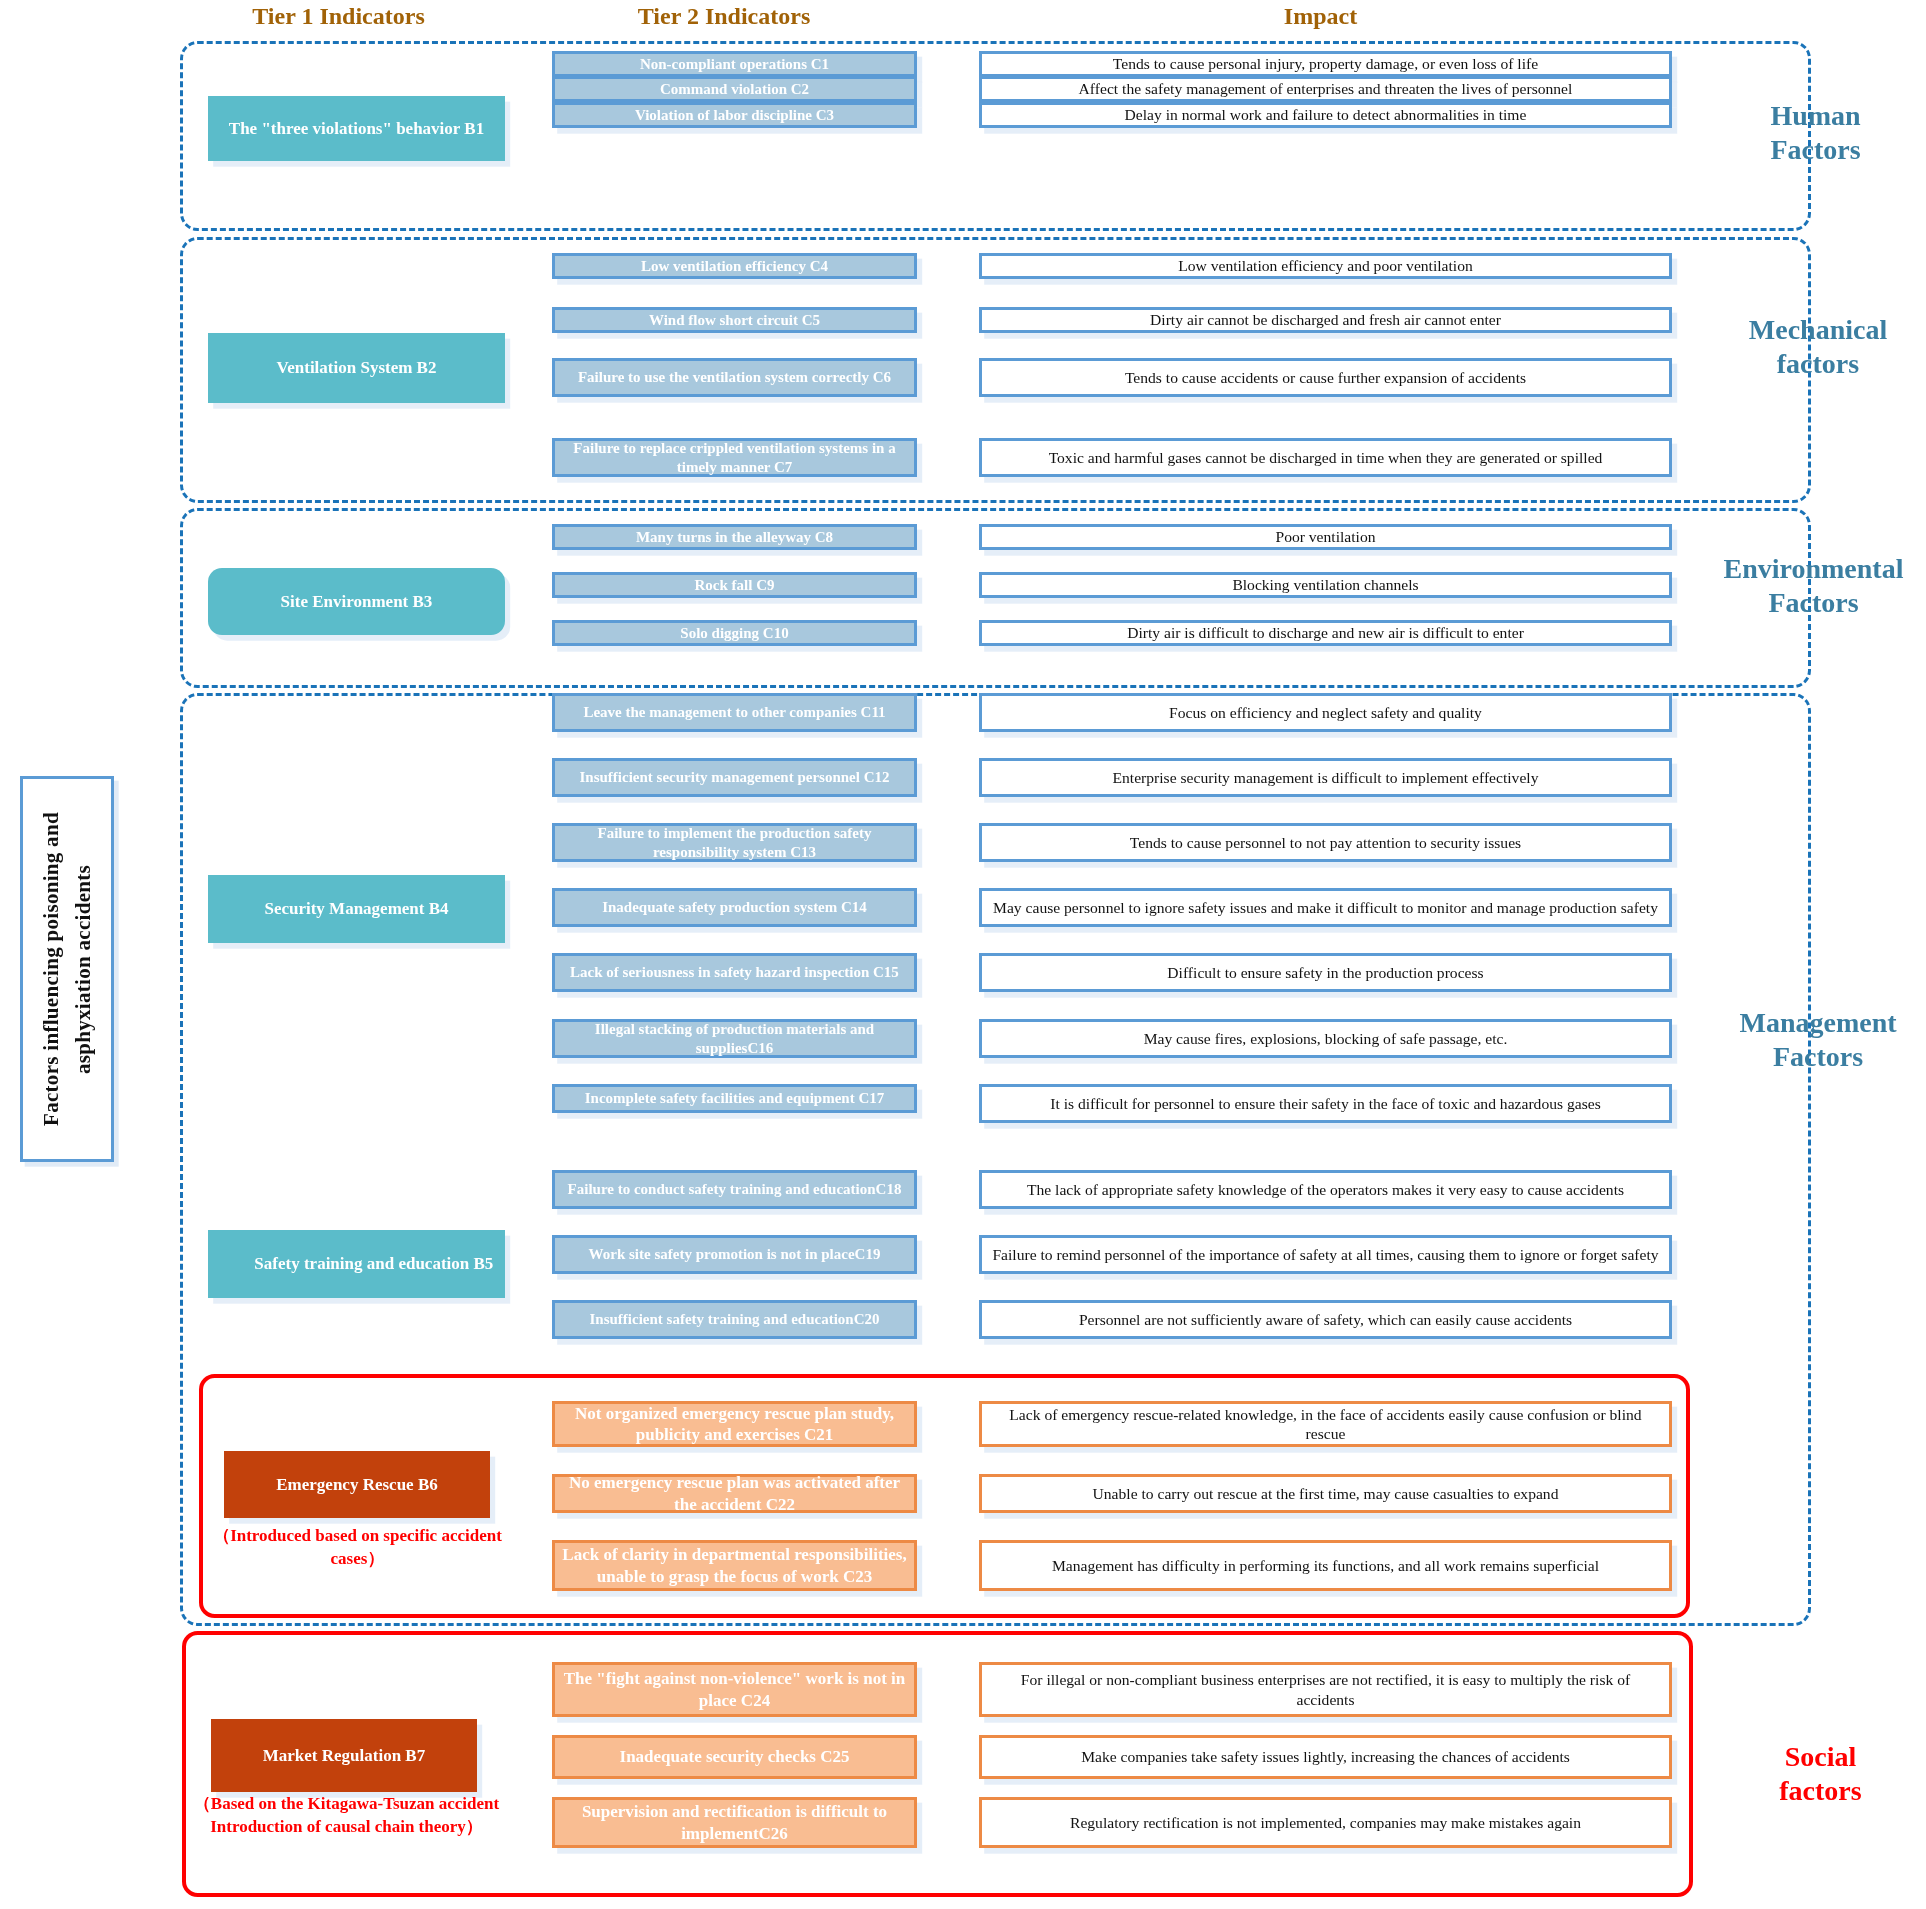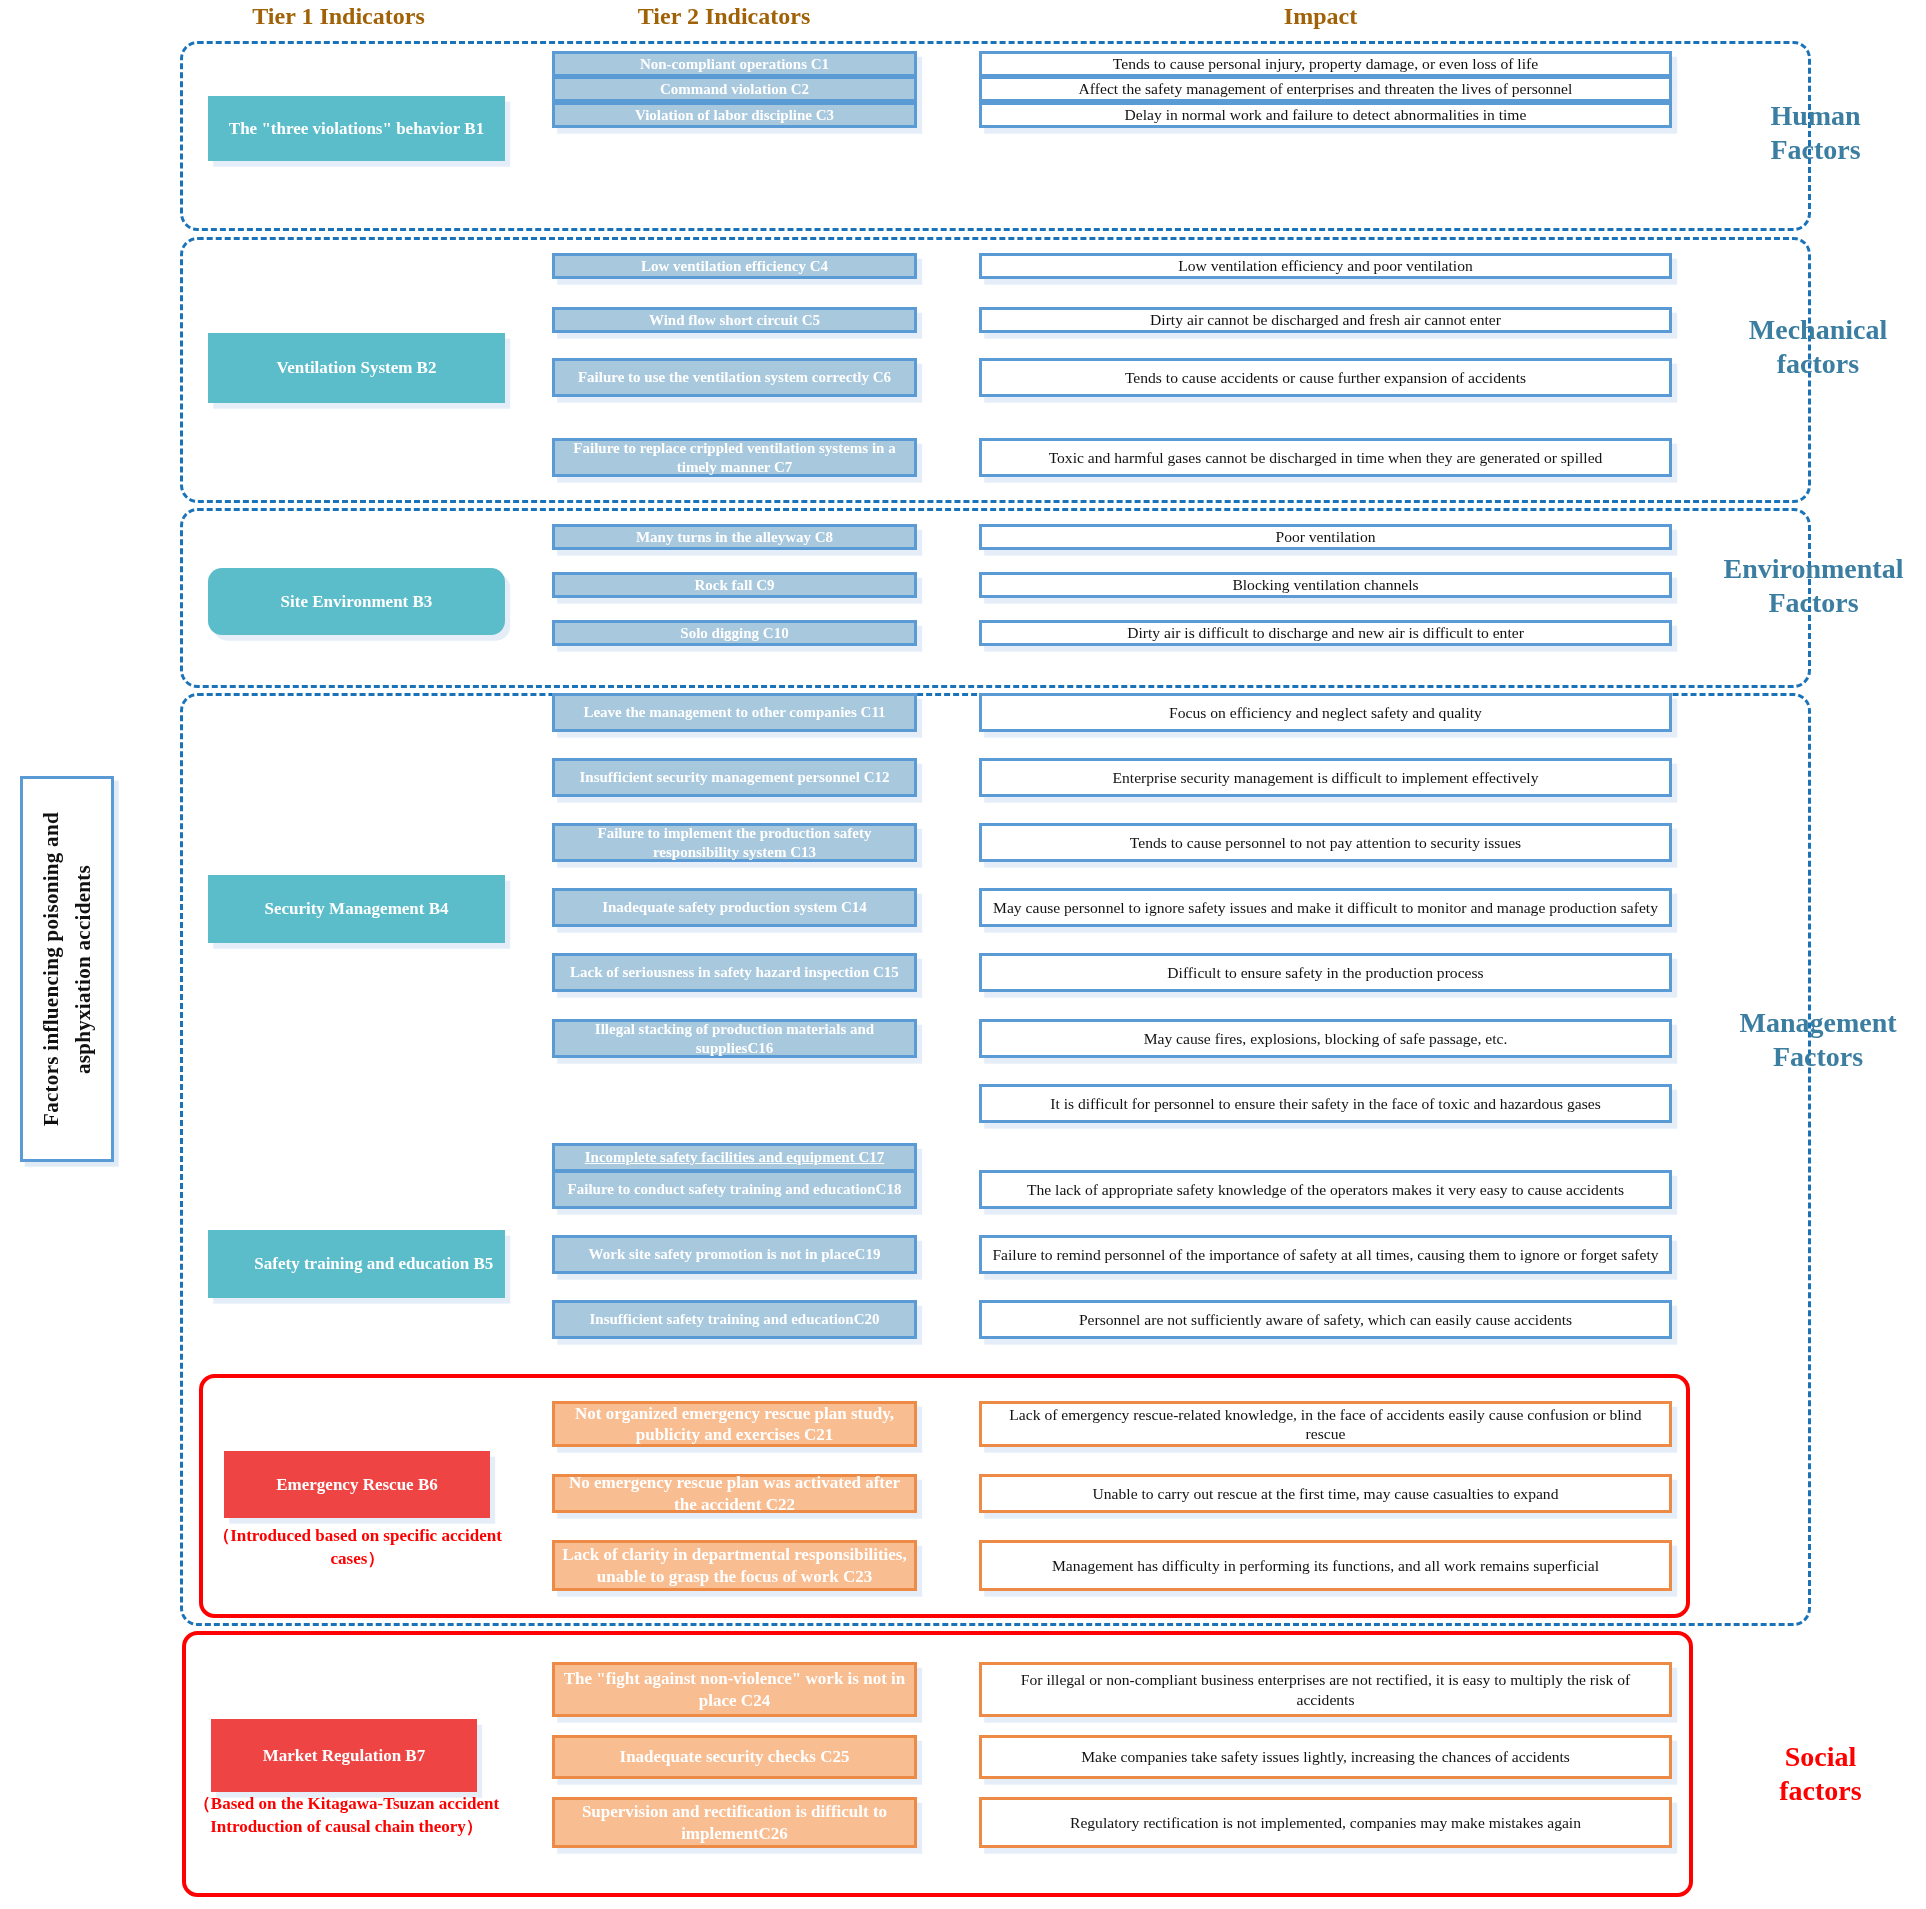--- a/index.html
+++ b/index.html
@@ -68,21 +68,21 @@
 
   
   .b-tier1 {
     background:#5bbcca; color:#ffffff;
     font-size:17px; font-weight:bold;
     padding:4.2px 7.3px;
     border:none;
   }
   
   .b-tier1-orange {
-    background:#ef4444; color:#ffffff;
+    background:#c2410c; color:#ffffff;
     font-size:17px; font-weight:bold;
     padding:4.2px 7.3px; border:none;
   }
   
   .b-tier2 {
     background:#a8c8dd; color:#ffffff;
     border:3.1px solid #5b9bd5;
     font-size:15px; font-weight:bold;
     padding:2.1px 6.3px;
   }
@@ -177,21 +177,21 @@
     <div class="box b-tier2" style="left: 552px; top: 758px; width: 365px; height: 39px;">Insufficient security management personnel C12</div>
     <div class="box b-impact" style="left: 979px; top: 758px; width: 693px; height: 39px;">Enterprise security management is difficult to implement effectively</div>
     <div class="box b-tier2" style="left: 552px; top: 823px; width: 365px; height: 39px;">Failure to implement the production safety responsibility system C13</div>
     <div class="box b-impact" style="left: 979px; top: 823px; width: 693px; height: 39px;">Tends to cause personnel to not pay attention to security issues</div>
     <div class="box b-tier2" style="left: 552px; top: 888px; width: 365px; height: 39px;">Inadequate safety production system C14</div>
     <div class="box b-impact" style="left: 979px; top: 888px; width: 693px; height: 39px;">May cause personnel to ignore safety issues and make it difficult to monitor and manage production safety</div>
     <div class="box b-tier2" style="left: 552px; top: 953px; width: 365px; height: 39px;">Lack of seriousness in safety hazard inspection C15</div>
     <div class="box b-impact" style="left: 979px; top: 953px; width: 693px; height: 39px;">Difficult to ensure safety in the production process</div>
     <div class="box b-tier2" style="left: 552px; top: 1019px; width: 365px; height: 39px;">Illegal stacking of production materials and suppliesC16</div>
     <div class="box b-impact" style="left: 979px; top: 1019px; width: 693px; height: 39px;">May cause fires, explosions, blocking of safe passage, etc.</div>
-    <div class="box b-tier2" style="left: 552px; top: 1143px; width: 365px; height: 29px; text-decoration: underline;">Incomplete safety facilities and equipment C17</div>
+    <div class="box b-tier2" style="left: 552px; top: 1084px; width: 365px; height: 29px;">Incomplete safety facilities and equipment C17</div>
     <div class="box b-impact" style="left: 979px; top: 1084px; width: 693px; height: 39px;">It is difficult for personnel to ensure their safety in the face of toxic and hazardous gases</div>
     <div class="box b-tier1" style="left: 208px; top: 1230px; width: 297px; height: 68px; padding-left: 42px;">Safety training and education  B5</div>
     <div class="box b-tier2" style="left: 552px; top: 1170px; width: 365px; height: 39px;">Failure to conduct safety training and educationC18</div>
     <div class="box b-impact" style="left: 979px; top: 1170px; width: 693px; height: 39px;">The lack of appropriate safety knowledge of the operators makes it very easy to cause accidents</div>
     <div class="box b-tier2" style="left: 552px; top: 1235px; width: 365px; height: 39px;">Work site safety promotion is not in placeC19</div>
     <div class="box b-impact" style="left: 979px; top: 1235px; width: 693px; height: 39px;">Failure to remind personnel of the importance of safety at all times, causing them to ignore or forget safety</div>
     <div class="box b-tier2" style="left: 552px; top: 1300px; width: 365px; height: 39px;">Insufficient safety training and educationC20</div>
     <div class="box b-impact" style="left: 979px; top: 1300px; width: 693px; height: 39px;">Personnel are not sufficiently aware of safety, which can easily cause accidents</div>
     <div class="box b-tier1-orange" style="left: 224px; top: 1451px; width: 266px; height: 67px;">Emergency Rescue B6</div>
     <div class="note-red" style="left: 201px; top: 1524px; width: 313px;">（Introduced based on specific accident cases）</div>

